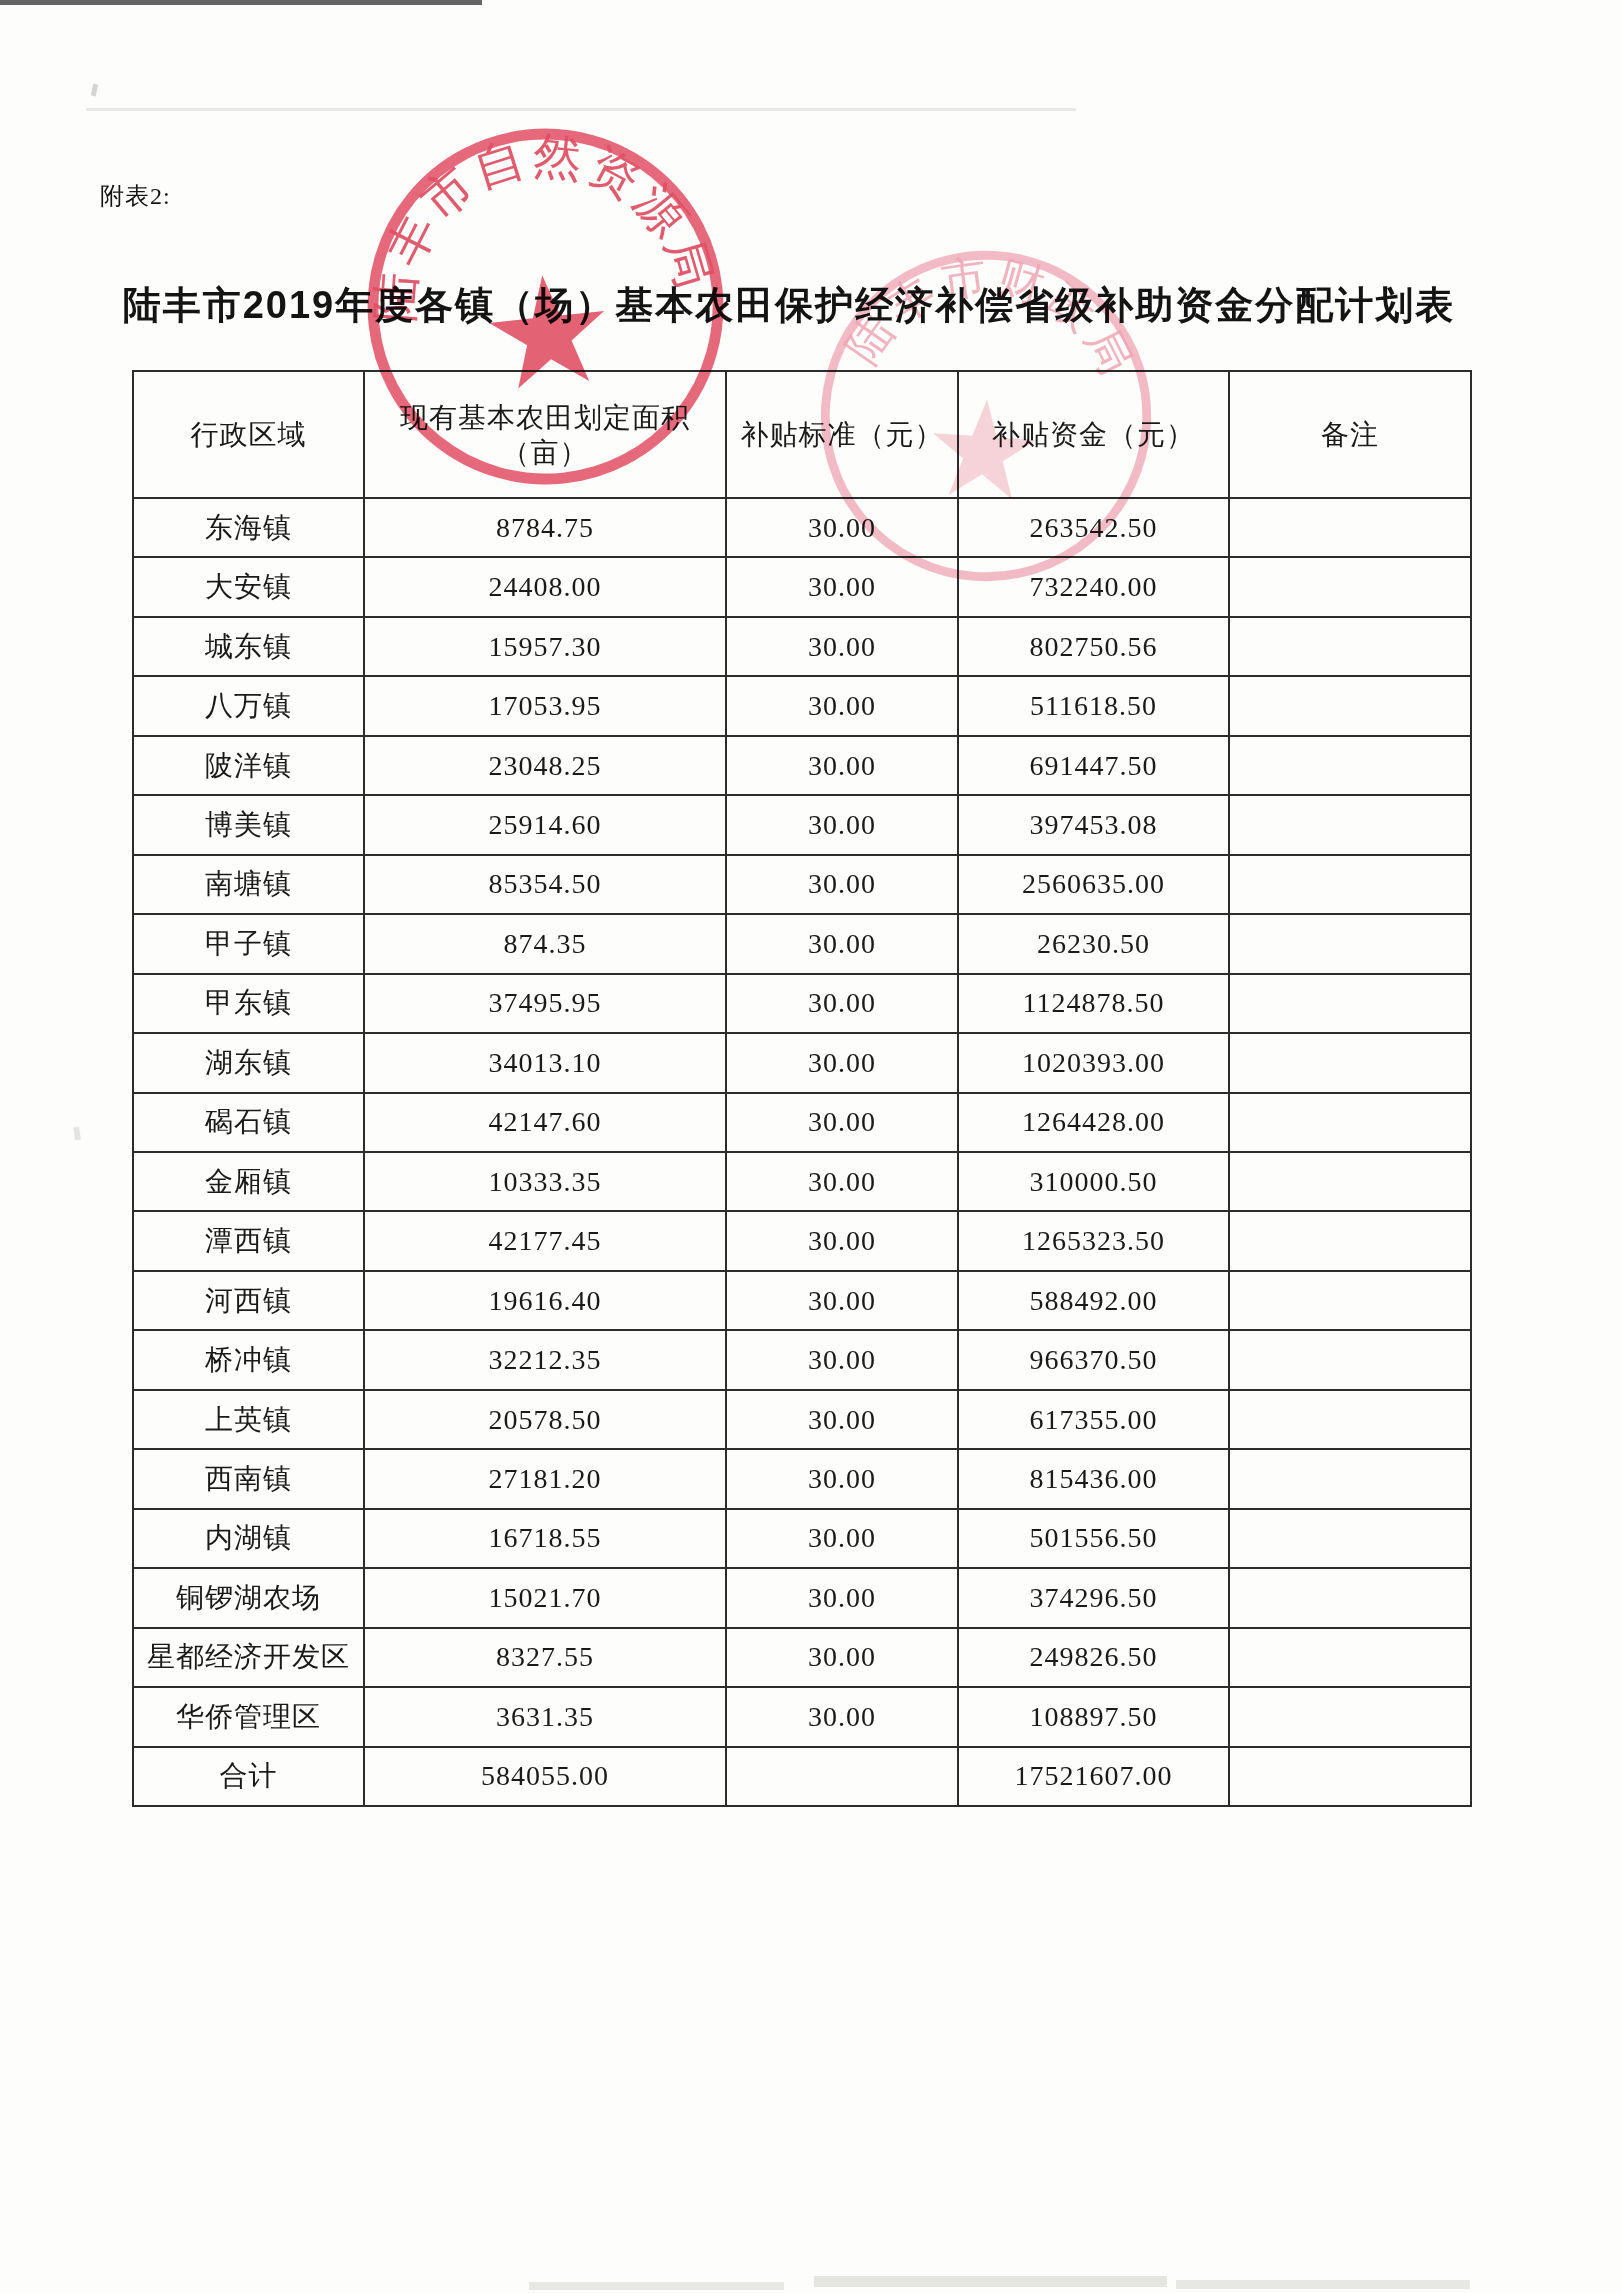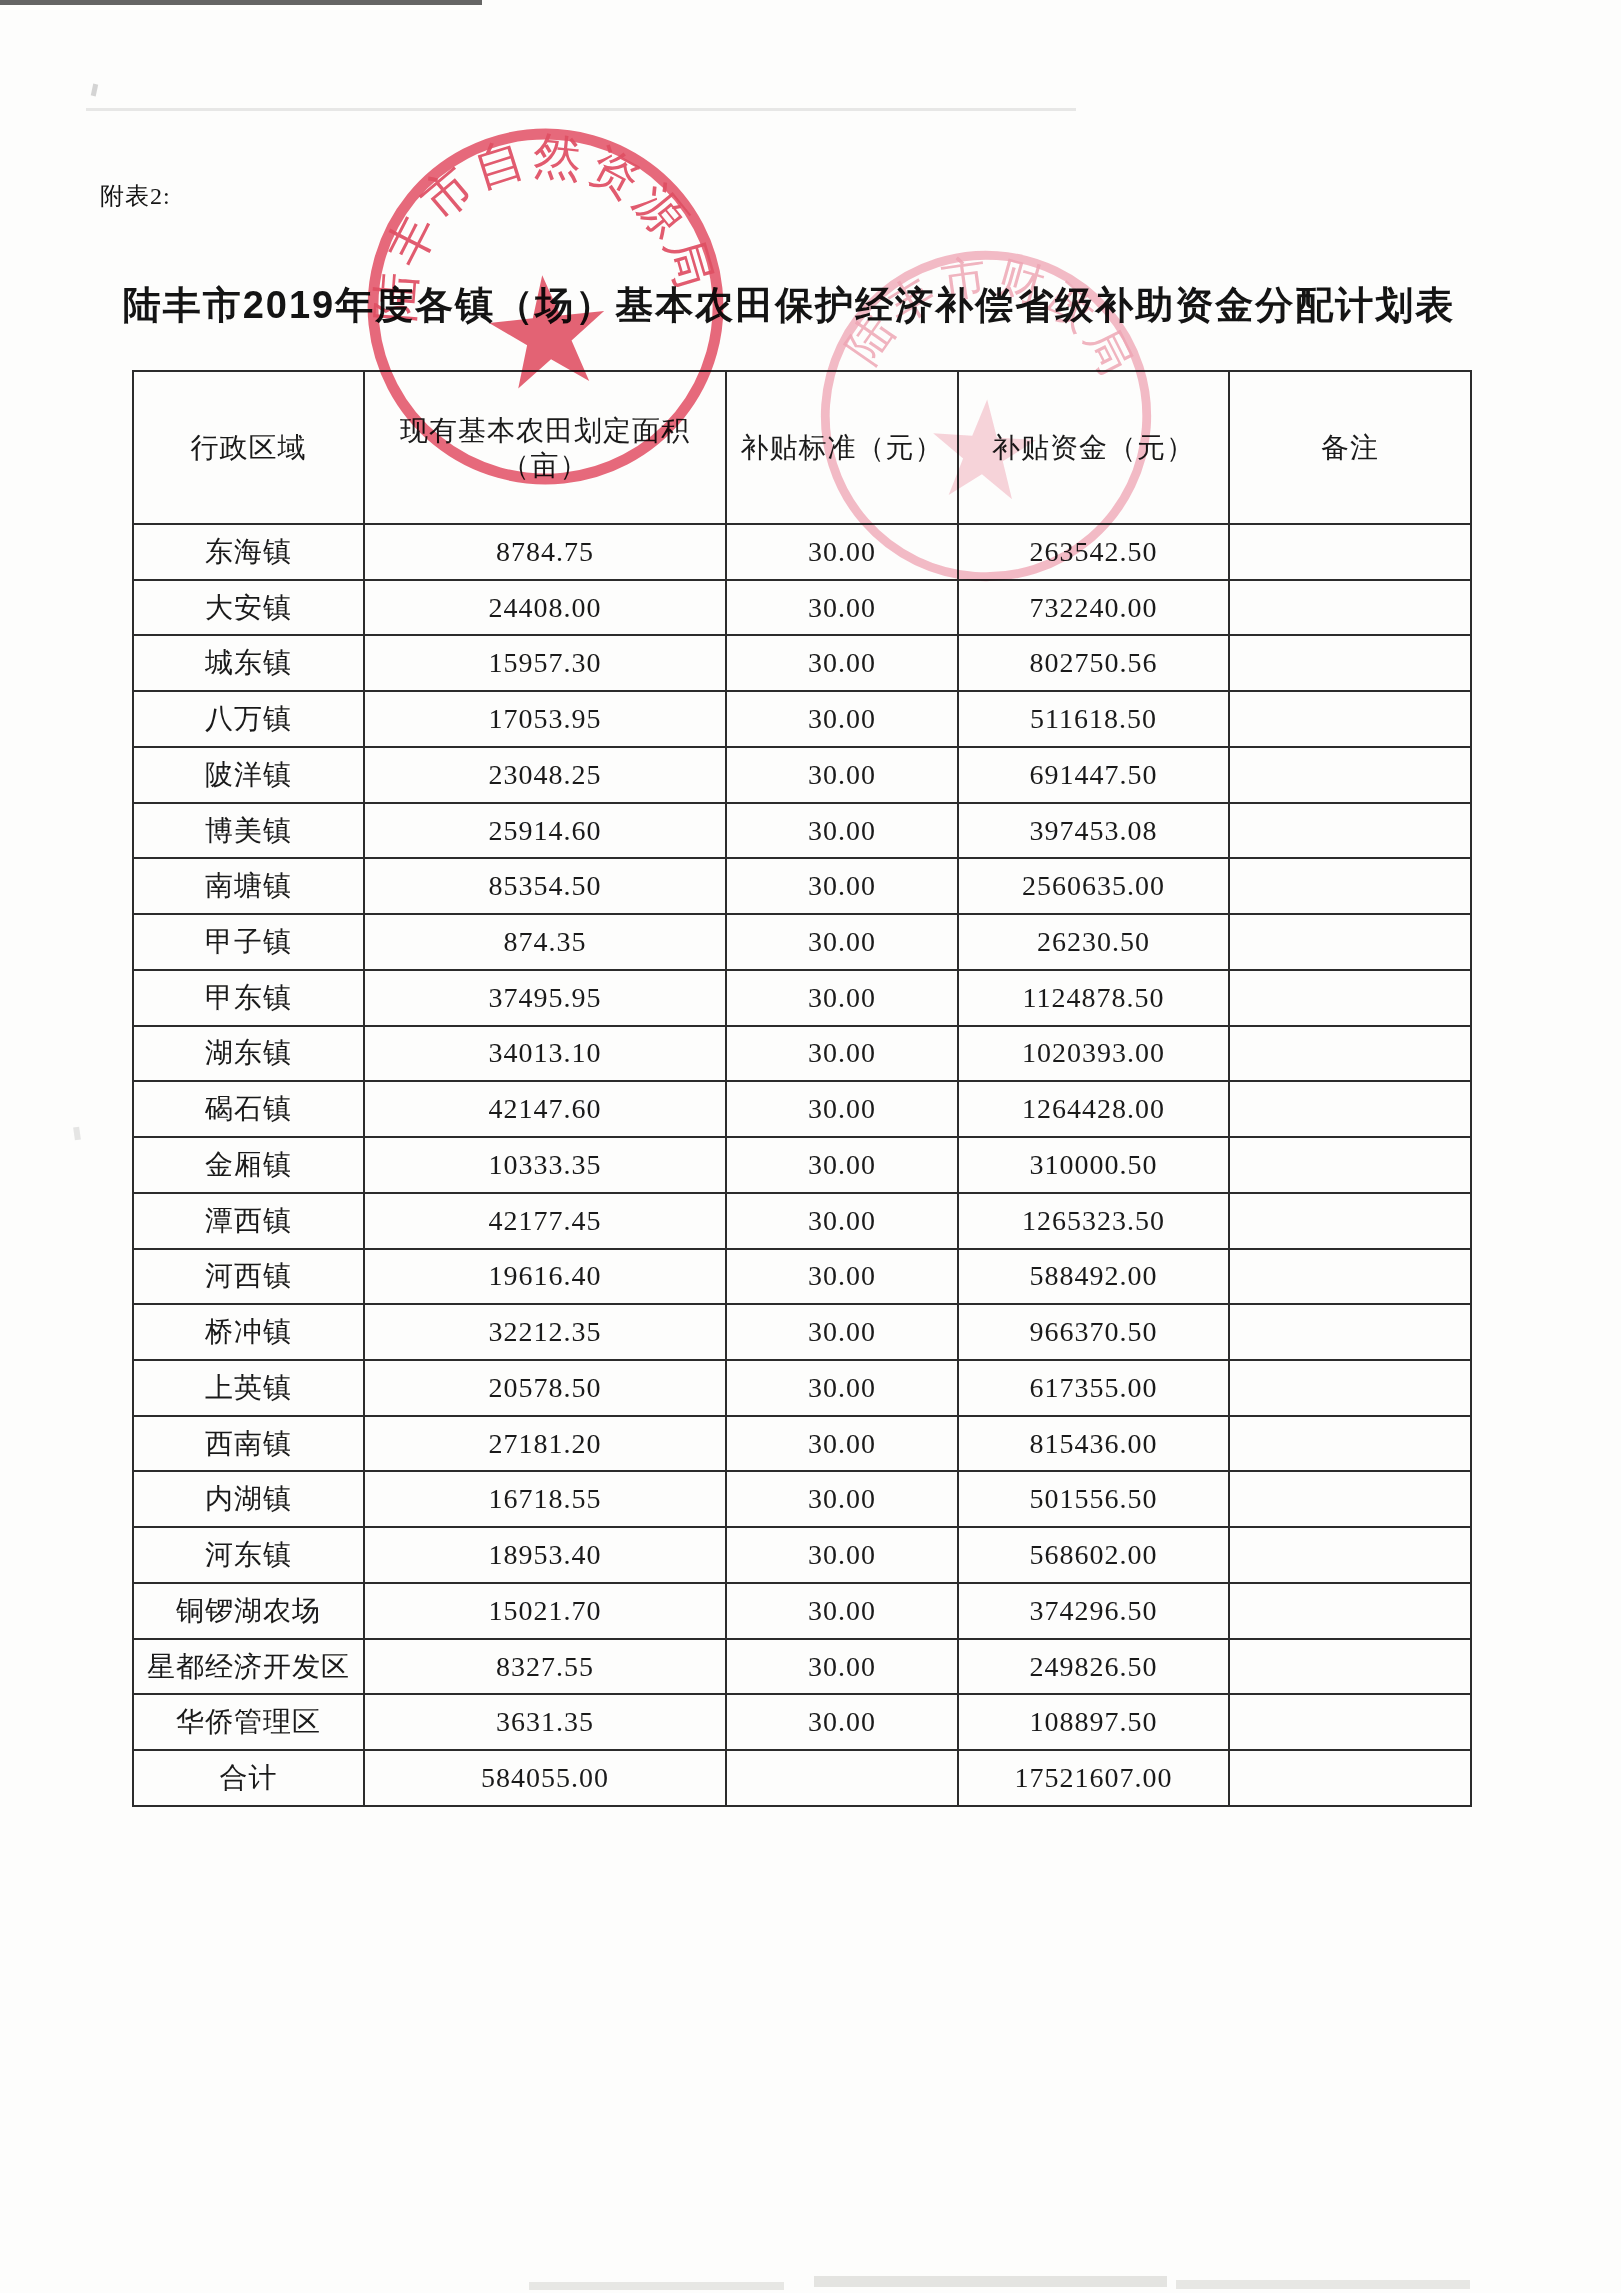--- a/index.html
+++ b/index.html
@@ -29,21 +29,21 @@
   }
   .main-table td,.main-table th{
     border:2px solid #2c2c2c;
     text-align:center;vertical-align:middle;
     font-weight:normal;
     font-size:28px;color:#1a1a1a;
     padding:0;
     letter-spacing:1px;
     overflow:hidden;
   }
-  .main-table tr.header-row{height:153px;border-radius:20px;}
+  .main-table tr.header-row{height:127px;border-radius:20px;}
   .main-table tr.data-row{height:54px;}
   .hdr-line{display:block;line-height:1.25;}
   .stamp{
     position:absolute;
     mix-blend-mode:multiply;
     pointer-events:none;
   }
   .stamp-left{left:325px;top:86px;width:441px;height:441px;transform:rotate(-6deg);}
   .stamp-right{left:790px;top:220px;width:392px;height:392px;transform:rotate(4deg);opacity:.85;}
   .artifact{position:absolute;pointer-events:none;}
@@ -203,27 +203,20 @@
     <td></td>
   </tr>
       <tr class="data-row">
     <td>内湖镇</td>
     <td>16718.55</td>
     <td>30.00</td>
     <td>501556.50</td>
     <td></td>
   </tr>
       <tr class="data-row">
-    <td>河东镇</td>
-    <td>18953.40</td>
-    <td>30.00</td>
-    <td>568602.00</td>
-    <td></td>
-  </tr>
-      <tr class="data-row">
     <td>铜锣湖农场</td>
     <td>15021.70</td>
     <td>30.00</td>
     <td>374296.50</td>
     <td></td>
   </tr>
       <tr class="data-row">
     <td>星都经济开发区</td>
     <td>8327.55</td>
     <td>30.00</td>

